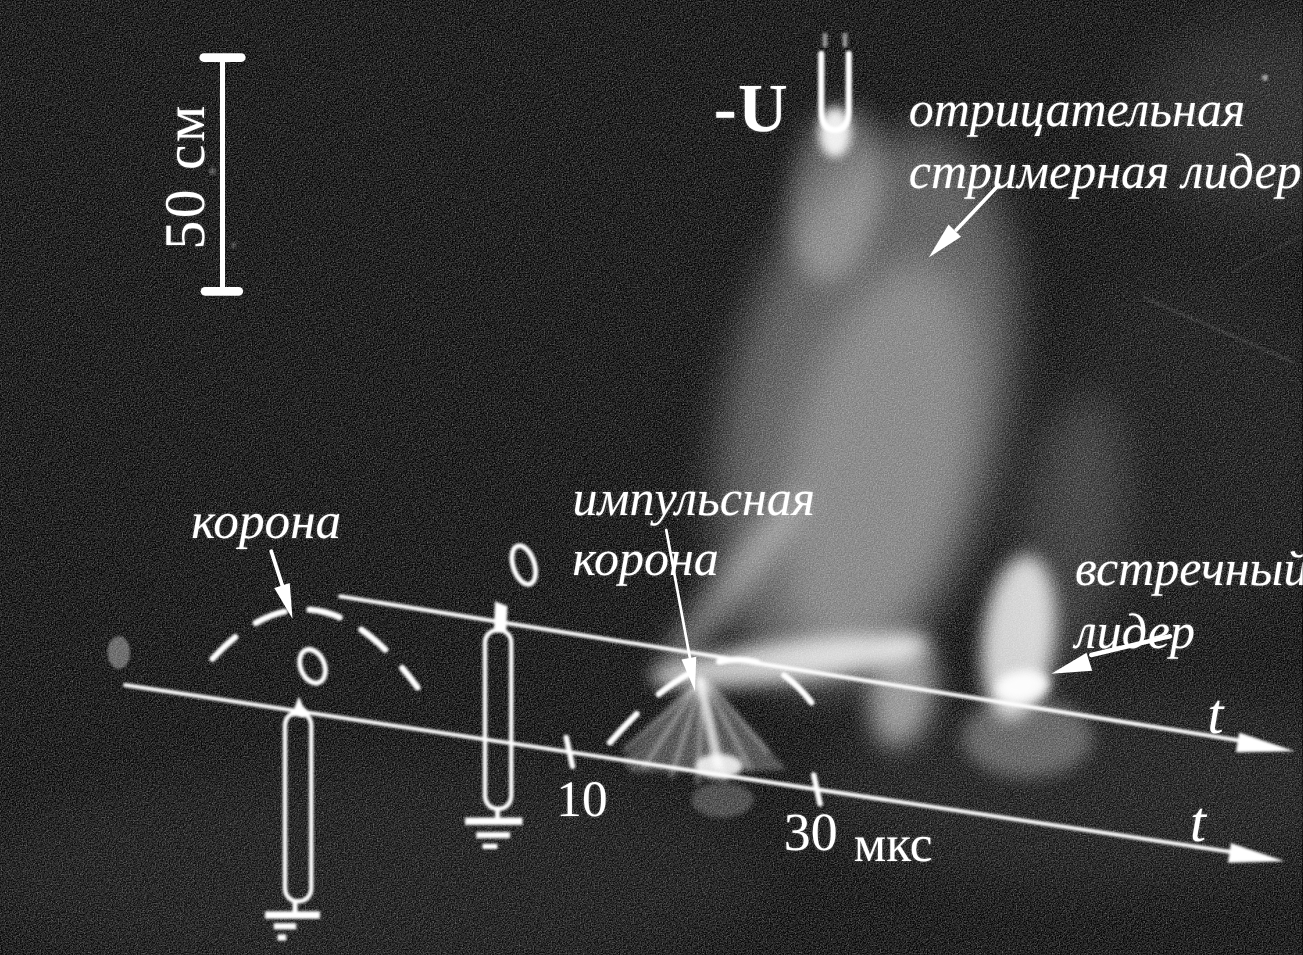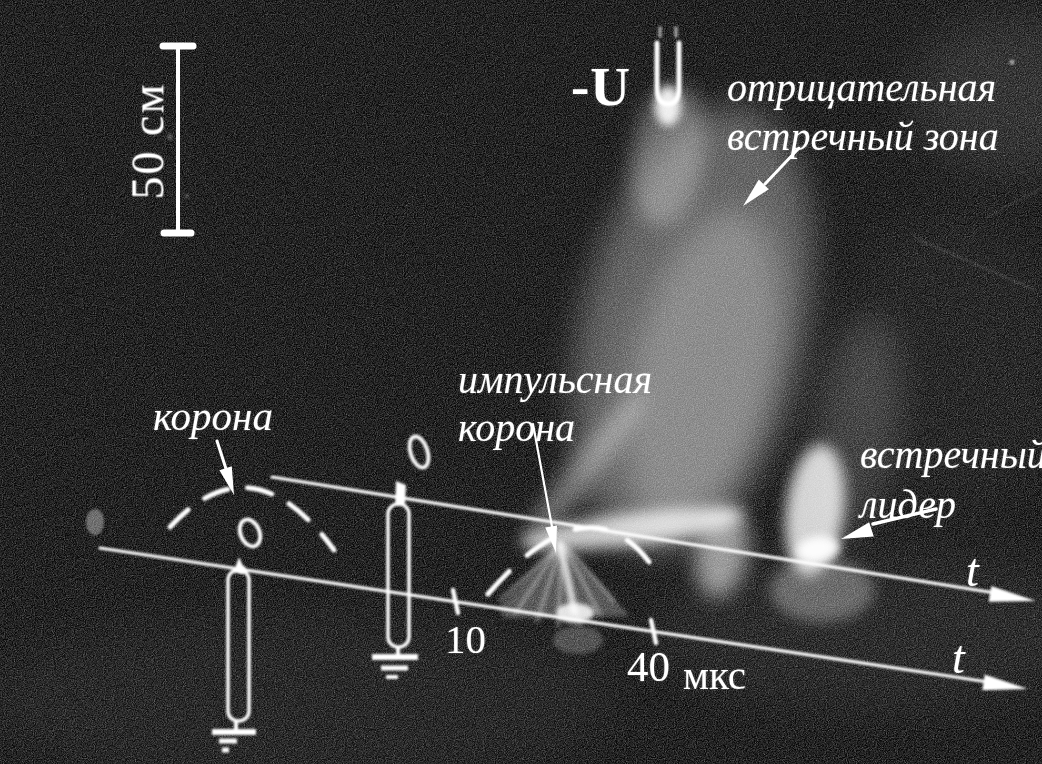--- a/index.html
+++ b/index.html
@@ -11,21 +11,21 @@
   .lbl{
     position:absolute;color:#fff;white-space:pre-line;line-height:1.2;
     text-shadow:0 0 2px rgba(255,255,255,0.35);
   }
   .it{font-style:italic;}
   #lbl-scale{left:148px;top:141px;transform:translate(-50%,-50%) rotate(-90deg);
              font-size:46px;white-space:nowrap;letter-spacing:2px;}
   #lbl-voltage{left:571px;top:54px;font-size:55px;font-weight:bold;letter-spacing:1px;}
   #lbl-streamer{left:727px;top:64px;font-size:40px;line-height:1.22;}
   #lbl-barrier{left:153px;top:392px;font-size:41px;}
-  #lbl-corona{left:458px;top:356px;font-size:40px;}
+  #lbl-corona{left:458px;top:375px;font-size:40px;}
   #lbl-leader{left:860px;top:430px;font-size:40px;line-height:1.25;}
   #lbl-t-upper{left:966px;top:543px;font-size:46px;}
   #lbl-t-lower{left:952px;top:630px;font-size:46px;}
   #lbl-tick10{left:445px;top:615px;font-size:41px;}
   #lbl-tick20{left:627px;top:641px;font-size:43px;}
   #lbl-units{left:683px;top:651px;font-size:41px;text-align:center;}
 </style>
 </head>
 <body>
 
@@ -195,30 +195,30 @@
       <g>
         <line x1="533" y1="424" x2="553" y2="532" stroke-width="2.2"></line>
         <polygon points="556,553 545.2,527.6 557,525.4" fill="#ffffff" stroke="none"></polygon>
       </g>
     </g>
   </svg>
 
   <div class="lbl" id="lbl-scale">50 см</div>
   <div class="lbl" id="lbl-voltage">-U</div>
   <div class="lbl it" id="lbl-streamer">отрицательная
-встречный зона</div>
+стримерная лидер</div>
   <div class="lbl it" id="lbl-barrier">корона</div>
   <div class="lbl it" id="lbl-corona">импульсная
 корона</div>
   <div class="lbl it" id="lbl-leader">встречный
 лидер</div>
   <div class="lbl it" id="lbl-t-upper">t</div>
   <div class="lbl it" id="lbl-t-lower">t</div>
   <div class="lbl" id="lbl-tick10">10</div>
-  <div class="lbl" id="lbl-tick20">40</div>
+  <div class="lbl" id="lbl-tick20">30</div>
   <div class="lbl" id="lbl-units">мкс</div>
 
   <svg class="layer" width="1042" height="764" viewBox="0 0 1042 764" style="pointer-events:none">
     <defs>
       <filter id="grainF" x="0" y="0" width="100%" height="100%">
         <feTurbulence type="fractalNoise" baseFrequency="0.9" numOctaves="2" stitchTiles="stitch" result="n"></feTurbulence>
         <feColorMatrix in="n" type="matrix" values="0 0 0 0 1  0 0 0 0 1  0 0 0 0 1  0.9 0.9 0.9 0 -1.05"></feColorMatrix>
       </filter>
     </defs>
     <rect width="1042" height="764" filter="url(#grainF)" opacity="0.4"></rect>

